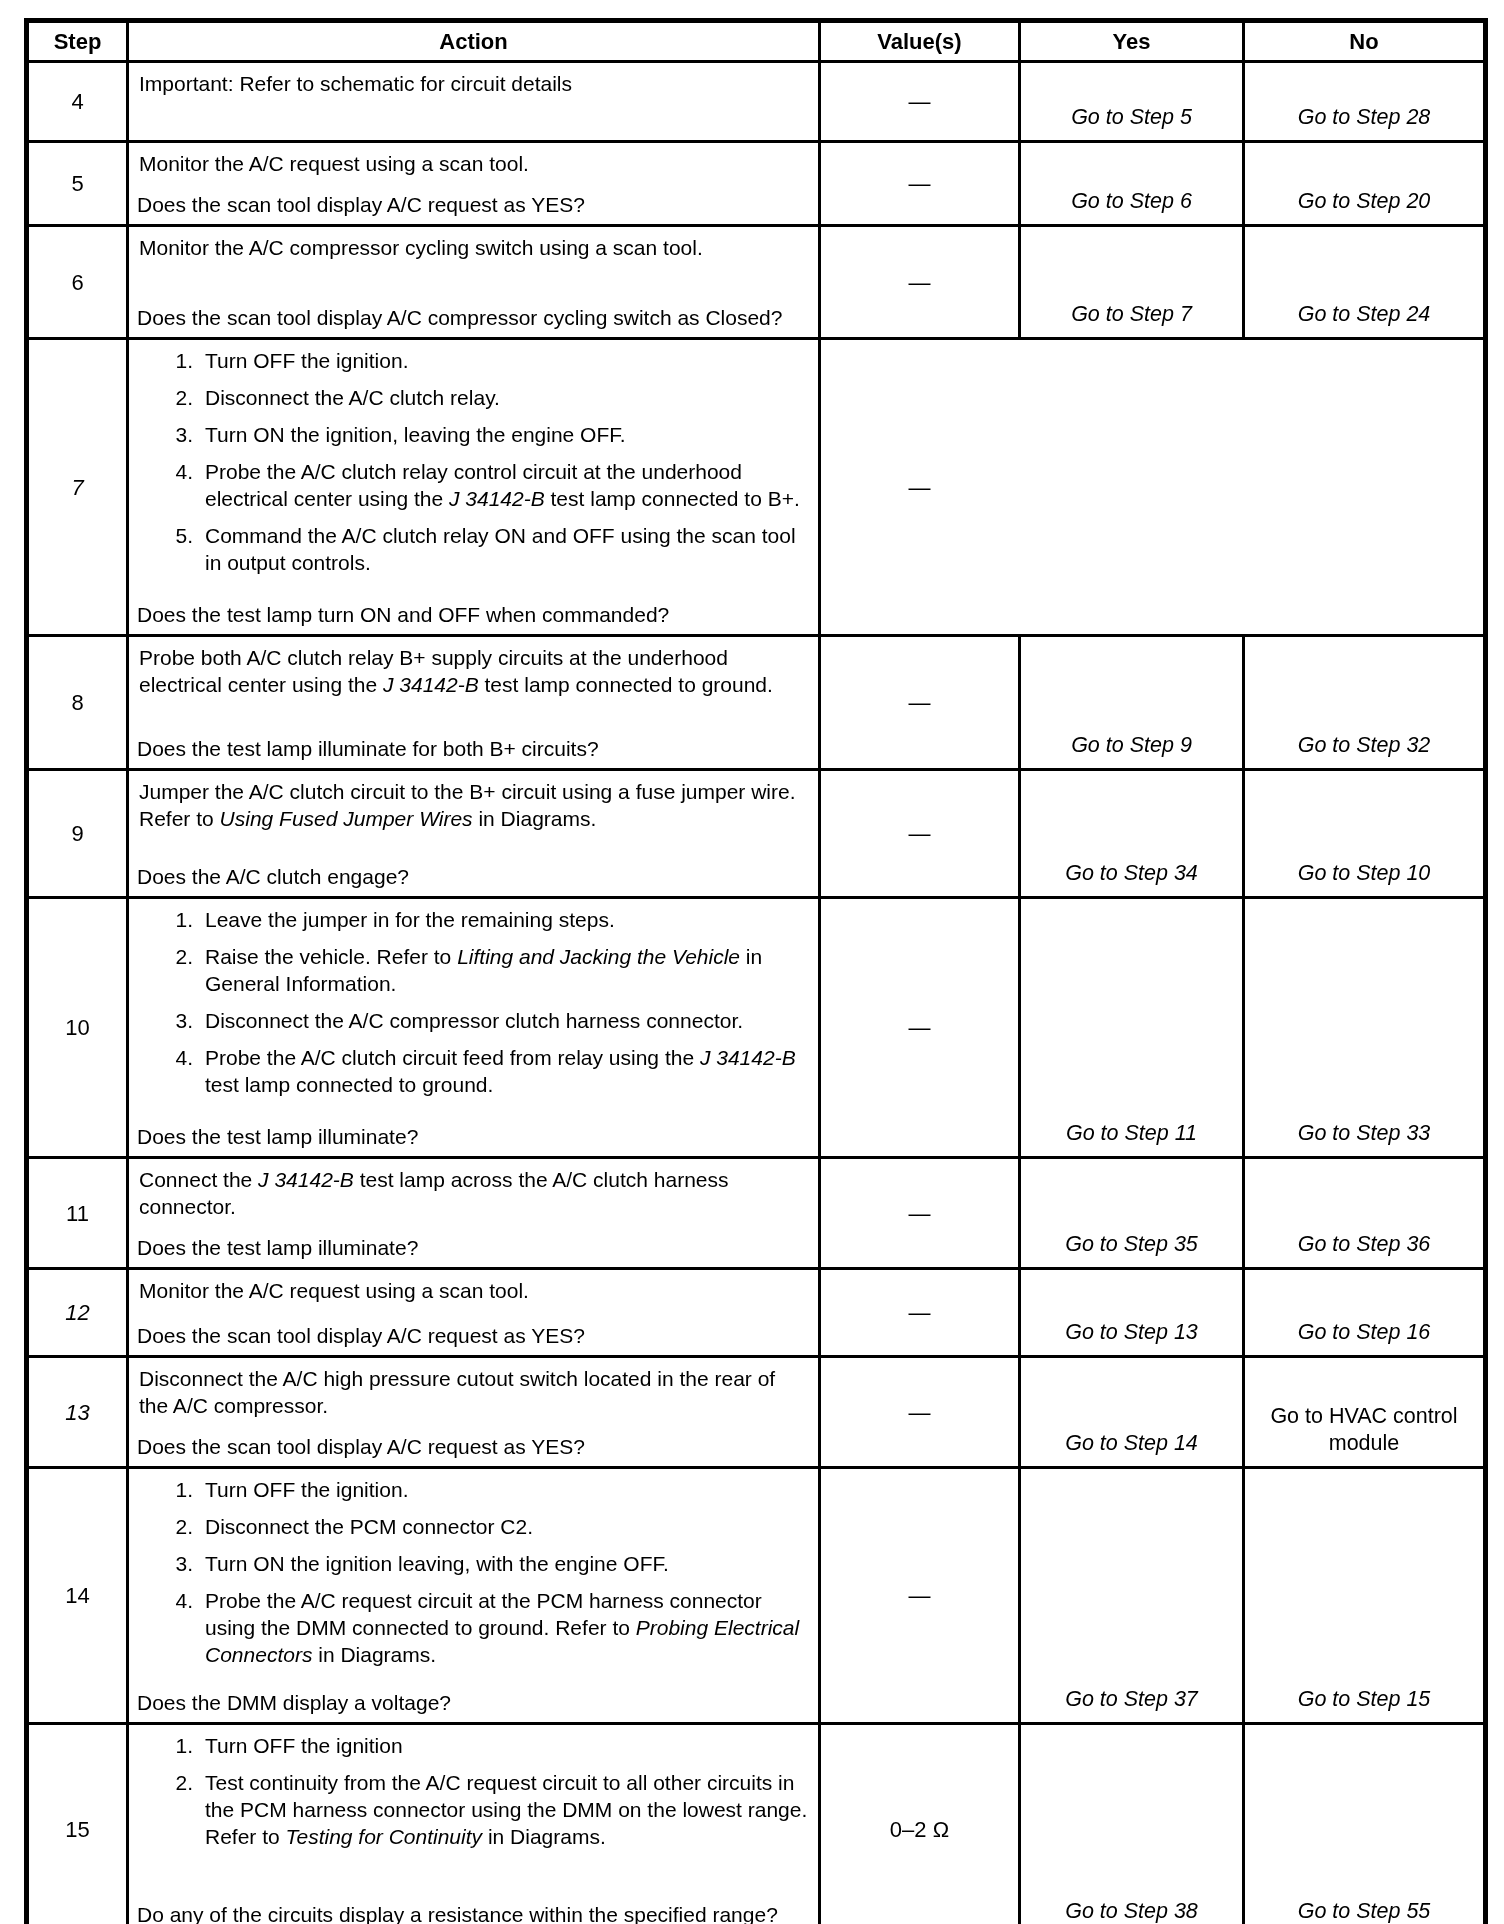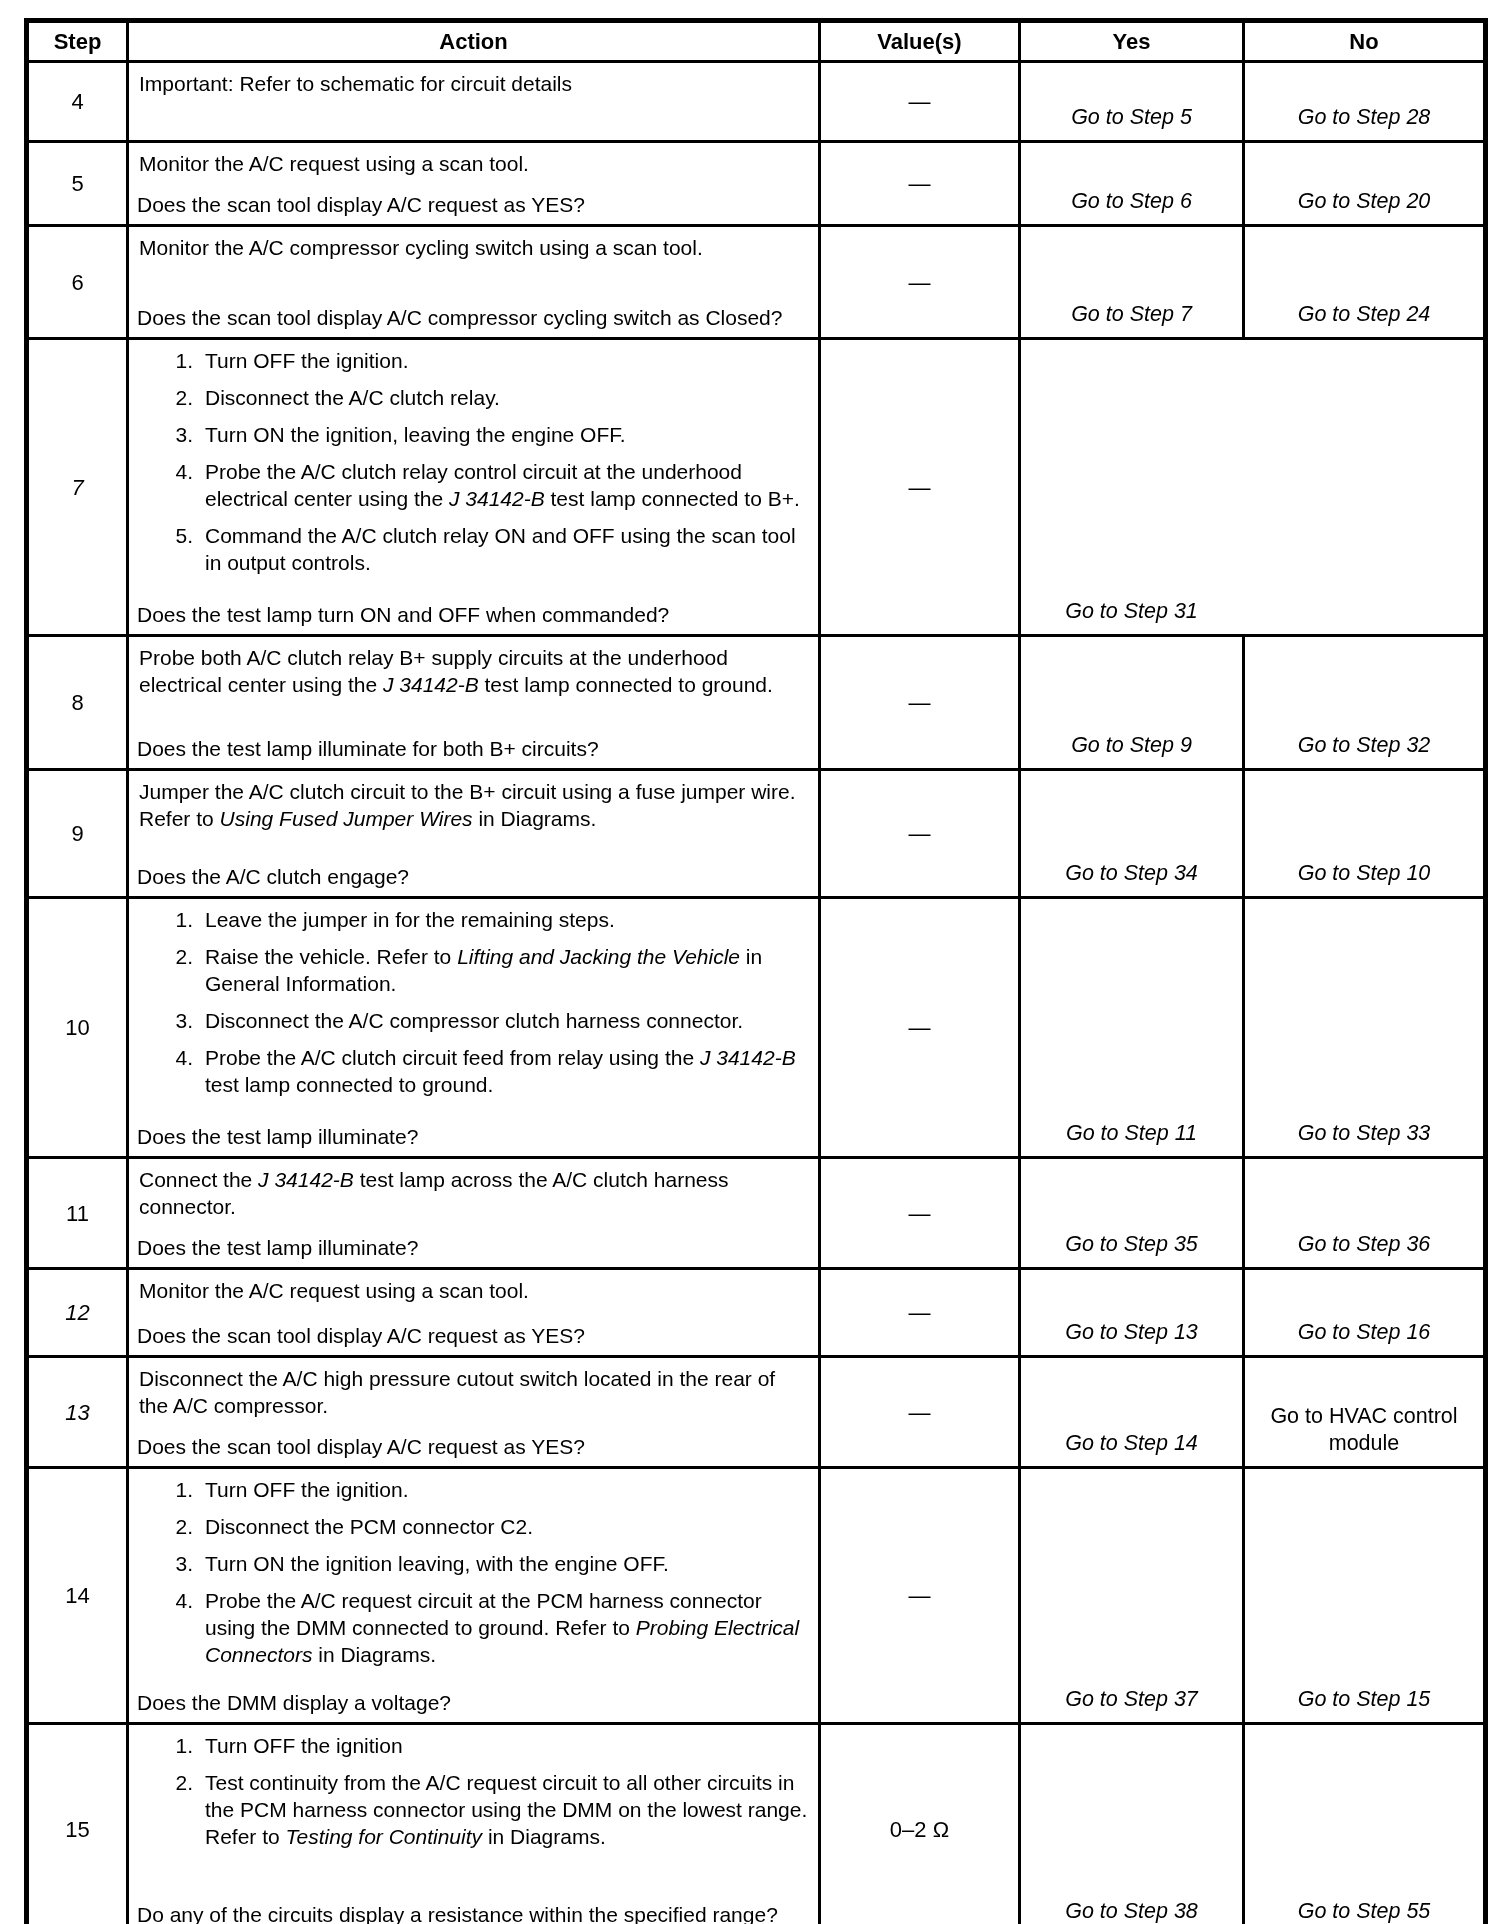--- a/index.html
+++ b/index.html
@@ -173,23 +173,20 @@
               <div class="li">
                 <span class="num">5.</span>
                 <span class="litext"><span>Command the A/C clutch relay ON and OFF using the scan tool in output controls.</span></span>
               </div>
             </div>
             <div class="question"><span>Does the test lamp turn ON and OFF when commanded?</span></div>
           </div>
           <div class="cell value">
             <span>—</span>
           </div>
-          <div class="cell no">
-            <span>Go to Step 31</span>
-          </div>
         </div>
         <div class="row" data-step="8">
           <div class="cell step">
             <span>8</span>
           </div>
           <div class="cell action">
             <div class="blocks">
               <p><span>Probe both A/C clutch relay B+ supply circuits at the underhood electrical center using the </span><span class="i">J 34142-B</span><span> test lamp connected to ground.</span></p>
             </div>
             <div class="question"><span>Does the test lamp illuminate for both B+ circuits?</span></div>

